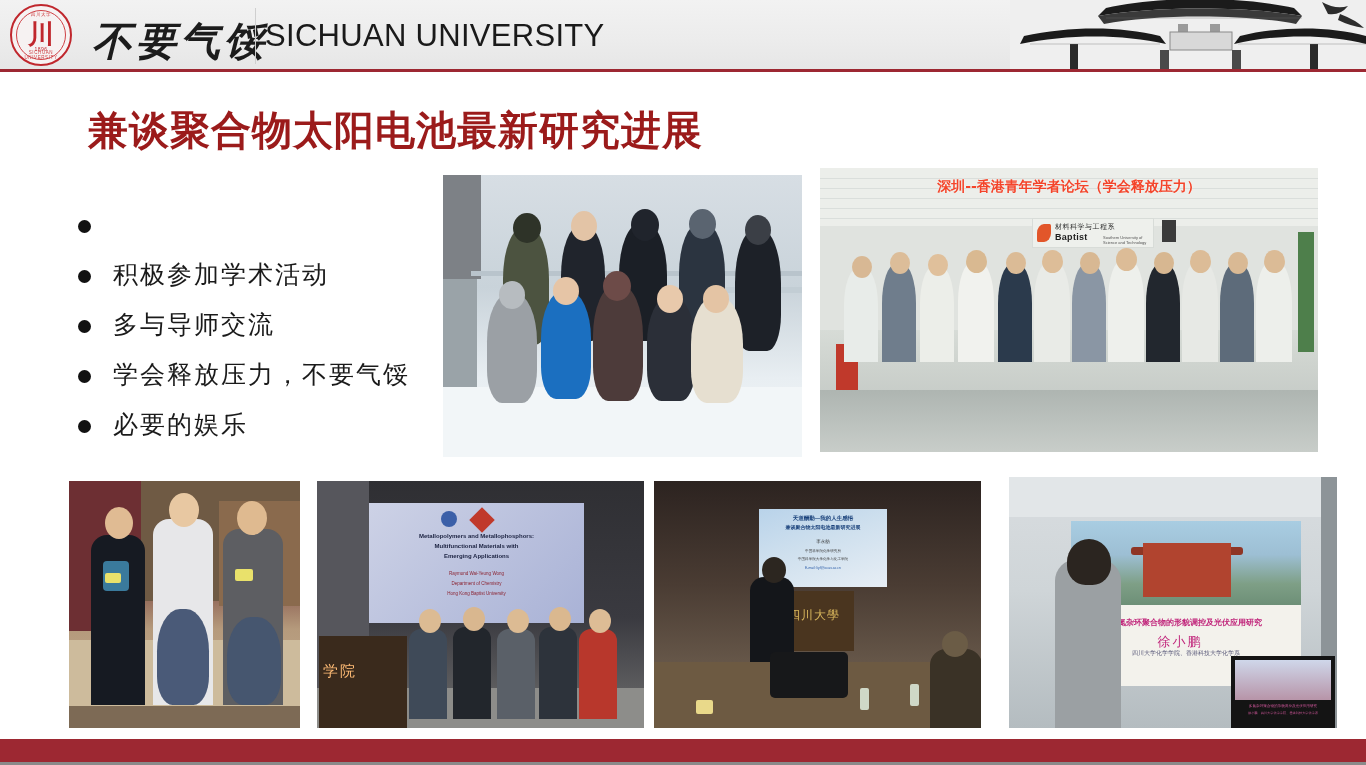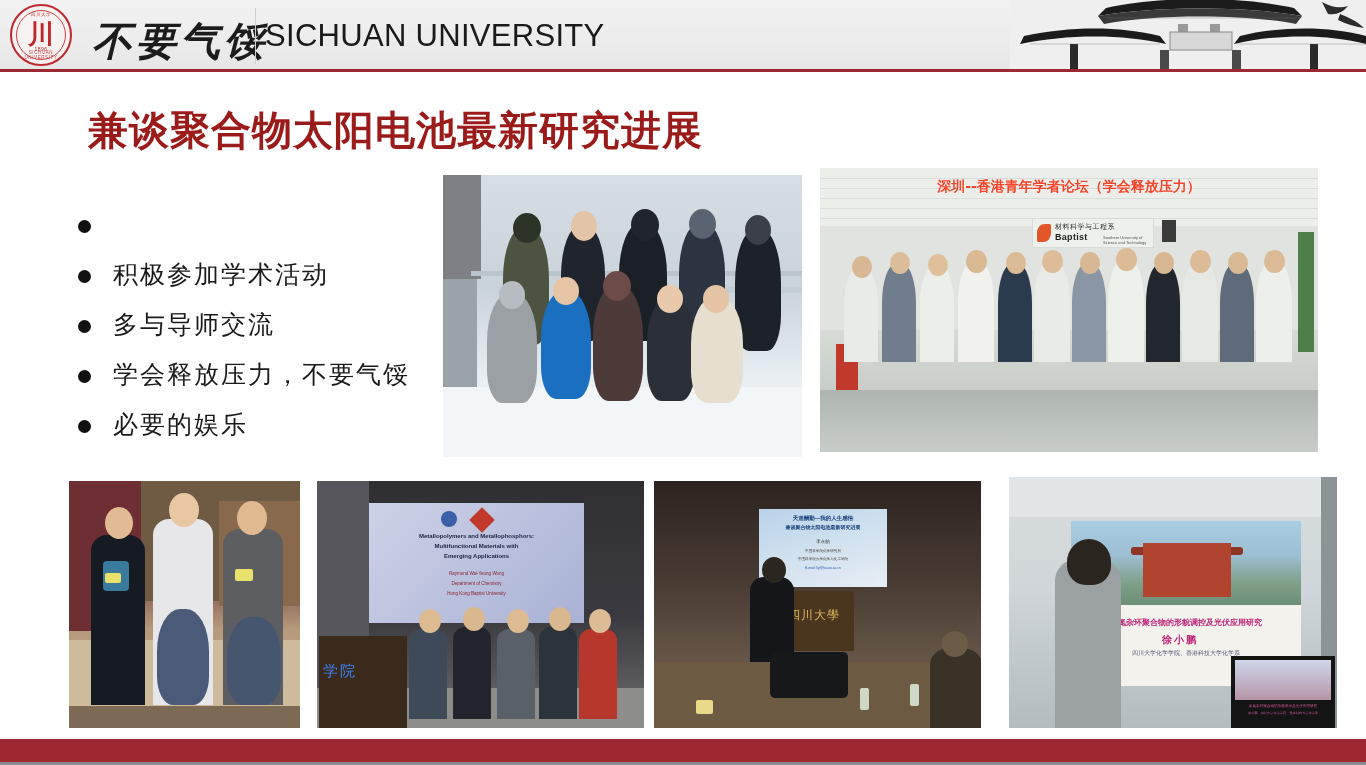--- a/index.html
+++ b/index.html
@@ -147,21 +147,21 @@
     background:linear-gradient(135deg,#cdd2e6 0%,#b9c0dd 55%,#a9b2d6 100%);}
   #photo-lecture1 .screen .logo1{position:absolute;left:72px;top:8px;width:16px;height:16px;border-radius:50%;background:#3b5fa8;}
   #photo-lecture1 .screen .logo2{position:absolute;left:104px;top:8px;width:18px;height:18px;background:#c0392b;transform:rotate(45deg);}
   #photo-lecture1 .screen .st{position:absolute;left:0;right:0;text-align:center;color:#1b2240;font-weight:bold;}
   #photo-lecture1 .screen .l1{top:30px;font-size:6px;}
   #photo-lecture1 .screen .l2{top:40px;font-size:6px;}
   #photo-lecture1 .screen .l3{top:50px;font-size:6px;}
   #photo-lecture1 .screen .sub{position:absolute;left:0;right:0;text-align:center;color:#8b2230;font-size:4.5px;}
   #photo-lecture1 .wallside{position:absolute;left:0;top:0;width:52px;height:247px;background:#56565c;}
   #photo-lecture1 .podium{position:absolute;left:2px;top:155px;width:88px;height:92px;background:#3a2a1c;}
-  #photo-lecture1 .podium .sign{position:absolute;left:4px;top:26px;color:#3b82f6;font-size:15px;
+  #photo-lecture1 .podium .sign{position:absolute;left:4px;top:26px;color:#fdba74;font-size:15px;
     font-family:Liberation Serif, serif;letter-spacing:2px;}
   #photo-lecture1 .floor{position:absolute;left:0;bottom:0;width:327px;height:40px;background:#8d8d8a;}
 
   
   #photo-lecture2{left:654px;top:481px;width:327px;height:247px;
     background:linear-gradient(to bottom,#2c2320 0%,#4a3c33 42%,#7d6d5b 100%);}
   #photo-lecture2 .screen{position:absolute;left:105px;top:28px;width:128px;height:78px;
     background:linear-gradient(160deg,#b9d3ea 0%,#cfe0ee 45%,#e7eef5 100%);}
   #photo-lecture2 .screen .t1{position:absolute;left:0;right:0;top:6px;text-align:center;color:#18407a;font-size:5.5px;font-weight:bold;}
   #photo-lecture2 .screen .t2{position:absolute;left:0;right:0;top:15px;text-align:center;color:#18407a;font-size:5px;font-weight:bold;}
@@ -180,21 +180,21 @@
   
   #photo-speaker{left:1009px;top:477px;width:328px;height:251px;
     background:linear-gradient(to bottom,#d9dde0 0%,#cfd5d8 45%,#b4bcc0 100%);}
   #photo-speaker .ceiling{position:absolute;left:0;top:0;width:328px;height:40px;background:#e2e6e8;}
   #photo-speaker .screen{position:absolute;left:62px;top:44px;width:230px;height:165px;background:#f3f2ec;}
   #photo-speaker .screen .pic{position:absolute;left:0;top:0;width:230px;height:84px;
     background:linear-gradient(to bottom,#a9cde2 0%,#9dbfd4 40%,#7e9f86 75%,#6d8f77 100%);}
   #photo-speaker .screen .gate{position:absolute;left:72px;top:22px;width:88px;height:54px;background:#b1442f;}
   #photo-speaker .screen .gate2{position:absolute;left:60px;top:26px;width:112px;height:8px;background:#8f3525;border-radius:3px;}
   #photo-speaker .screen .s1{position:absolute;left:0;right:0;top:96px;text-align:center;color:#c0247a;font-size:8px;font-weight:bold;}
-  #photo-speaker .screen .s2{position:absolute;left:0;right:12px;top:112px;text-align:center;color:#c0247a;font-size:10px;font-weight:bold;letter-spacing:2px;}
+  #photo-speaker .screen .s2{position:absolute;left:0;right:12px;top:112px;text-align:center;color:#c0247a;font-size:13px;font-weight:normal;letter-spacing:2px;}
   #photo-speaker .screen .s3{position:absolute;left:0;right:0;top:128px;text-align:center;color:#5a5a7a;font-size:6px;}
   #photo-speaker .person{position:absolute;left:46px;top:82px;width:66px;height:169px;background:#9ba0a3;border-radius:22px 22px 0 0;}
   #photo-speaker .head{position:absolute;left:58px;top:62px;width:44px;height:46px;background:#2b2520;border-radius:50% 50% 42% 42%;}
   #photo-speaker .monitor{position:absolute;right:2px;bottom:0;width:104px;height:72px;background:#141414;}
   #photo-speaker .monitor .mpic{position:absolute;left:4px;top:4px;width:96px;height:40px;
     background:linear-gradient(to bottom,#cfd7ea,#b794a8);}
   #photo-speaker .monitor .mt{position:absolute;left:0;right:0;top:48px;text-align:center;color:#d2579c;font-size:3.6px;}
   #photo-speaker .monitor .mt2{position:absolute;left:0;right:0;top:55px;text-align:center;color:#d2579c;font-size:3.2px;}
   #photo-speaker .rightwall{position:absolute;right:0;top:0;width:16px;height:251px;background:#8d9498;}
 

